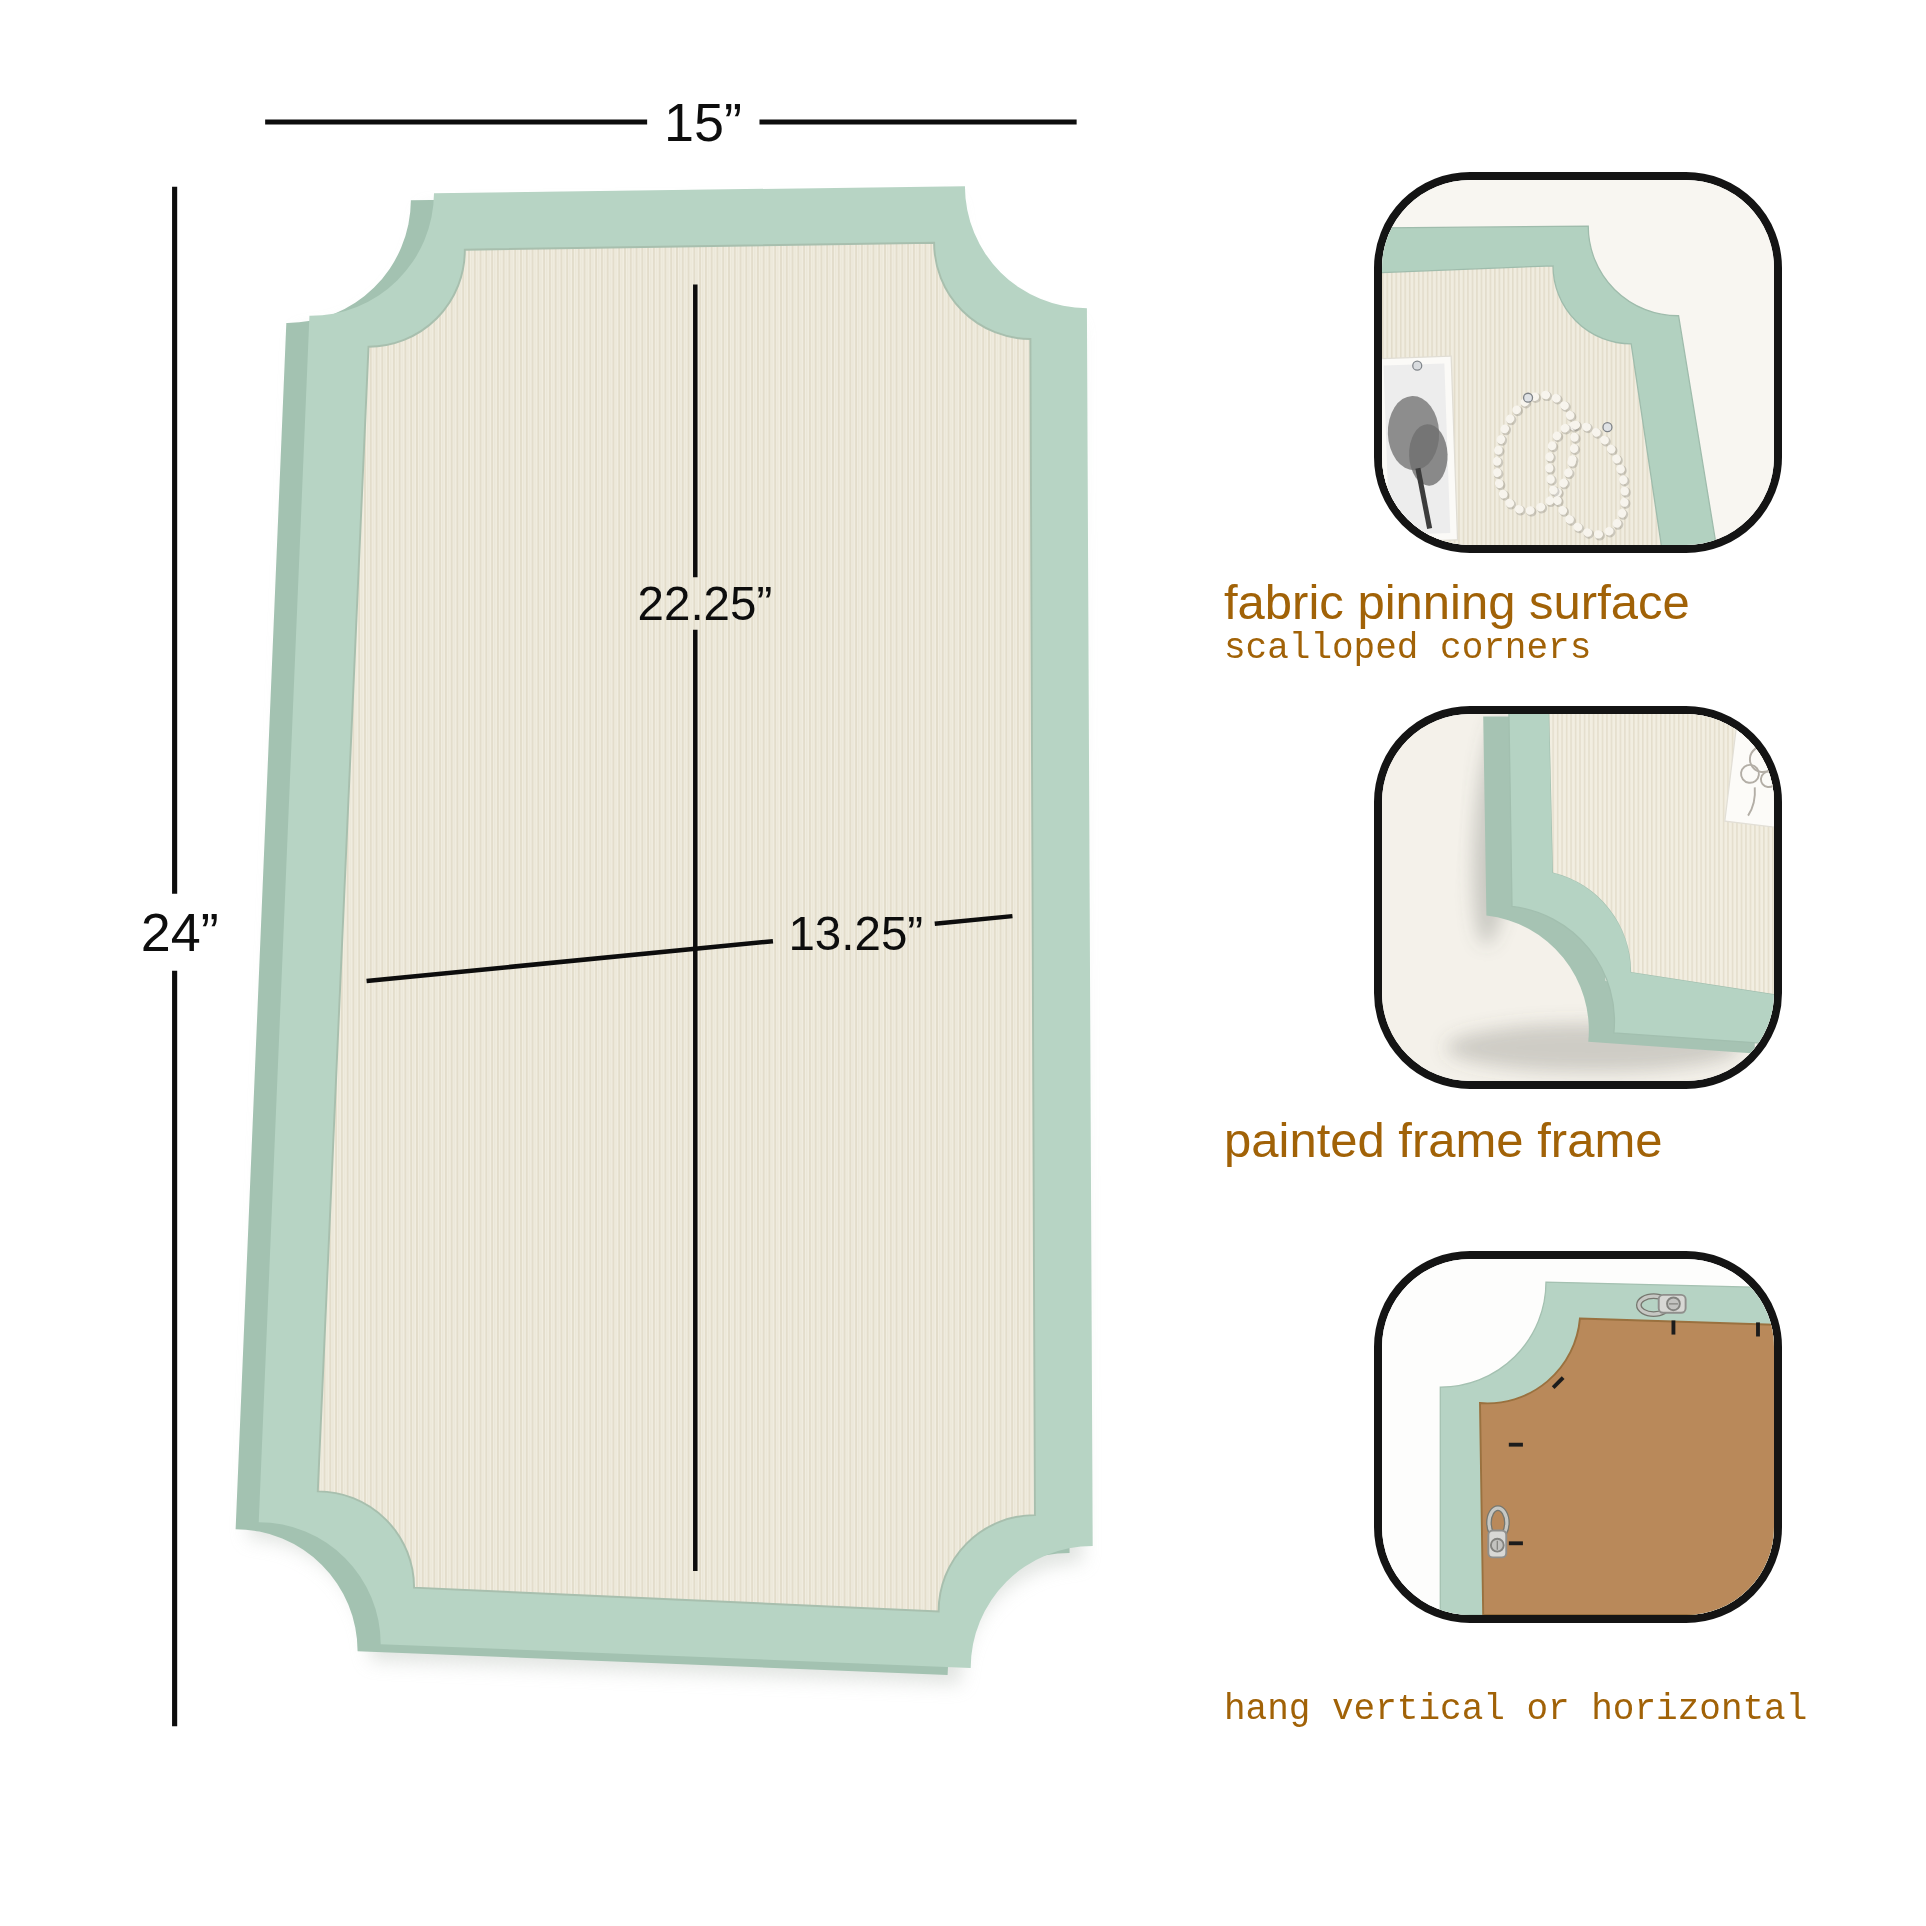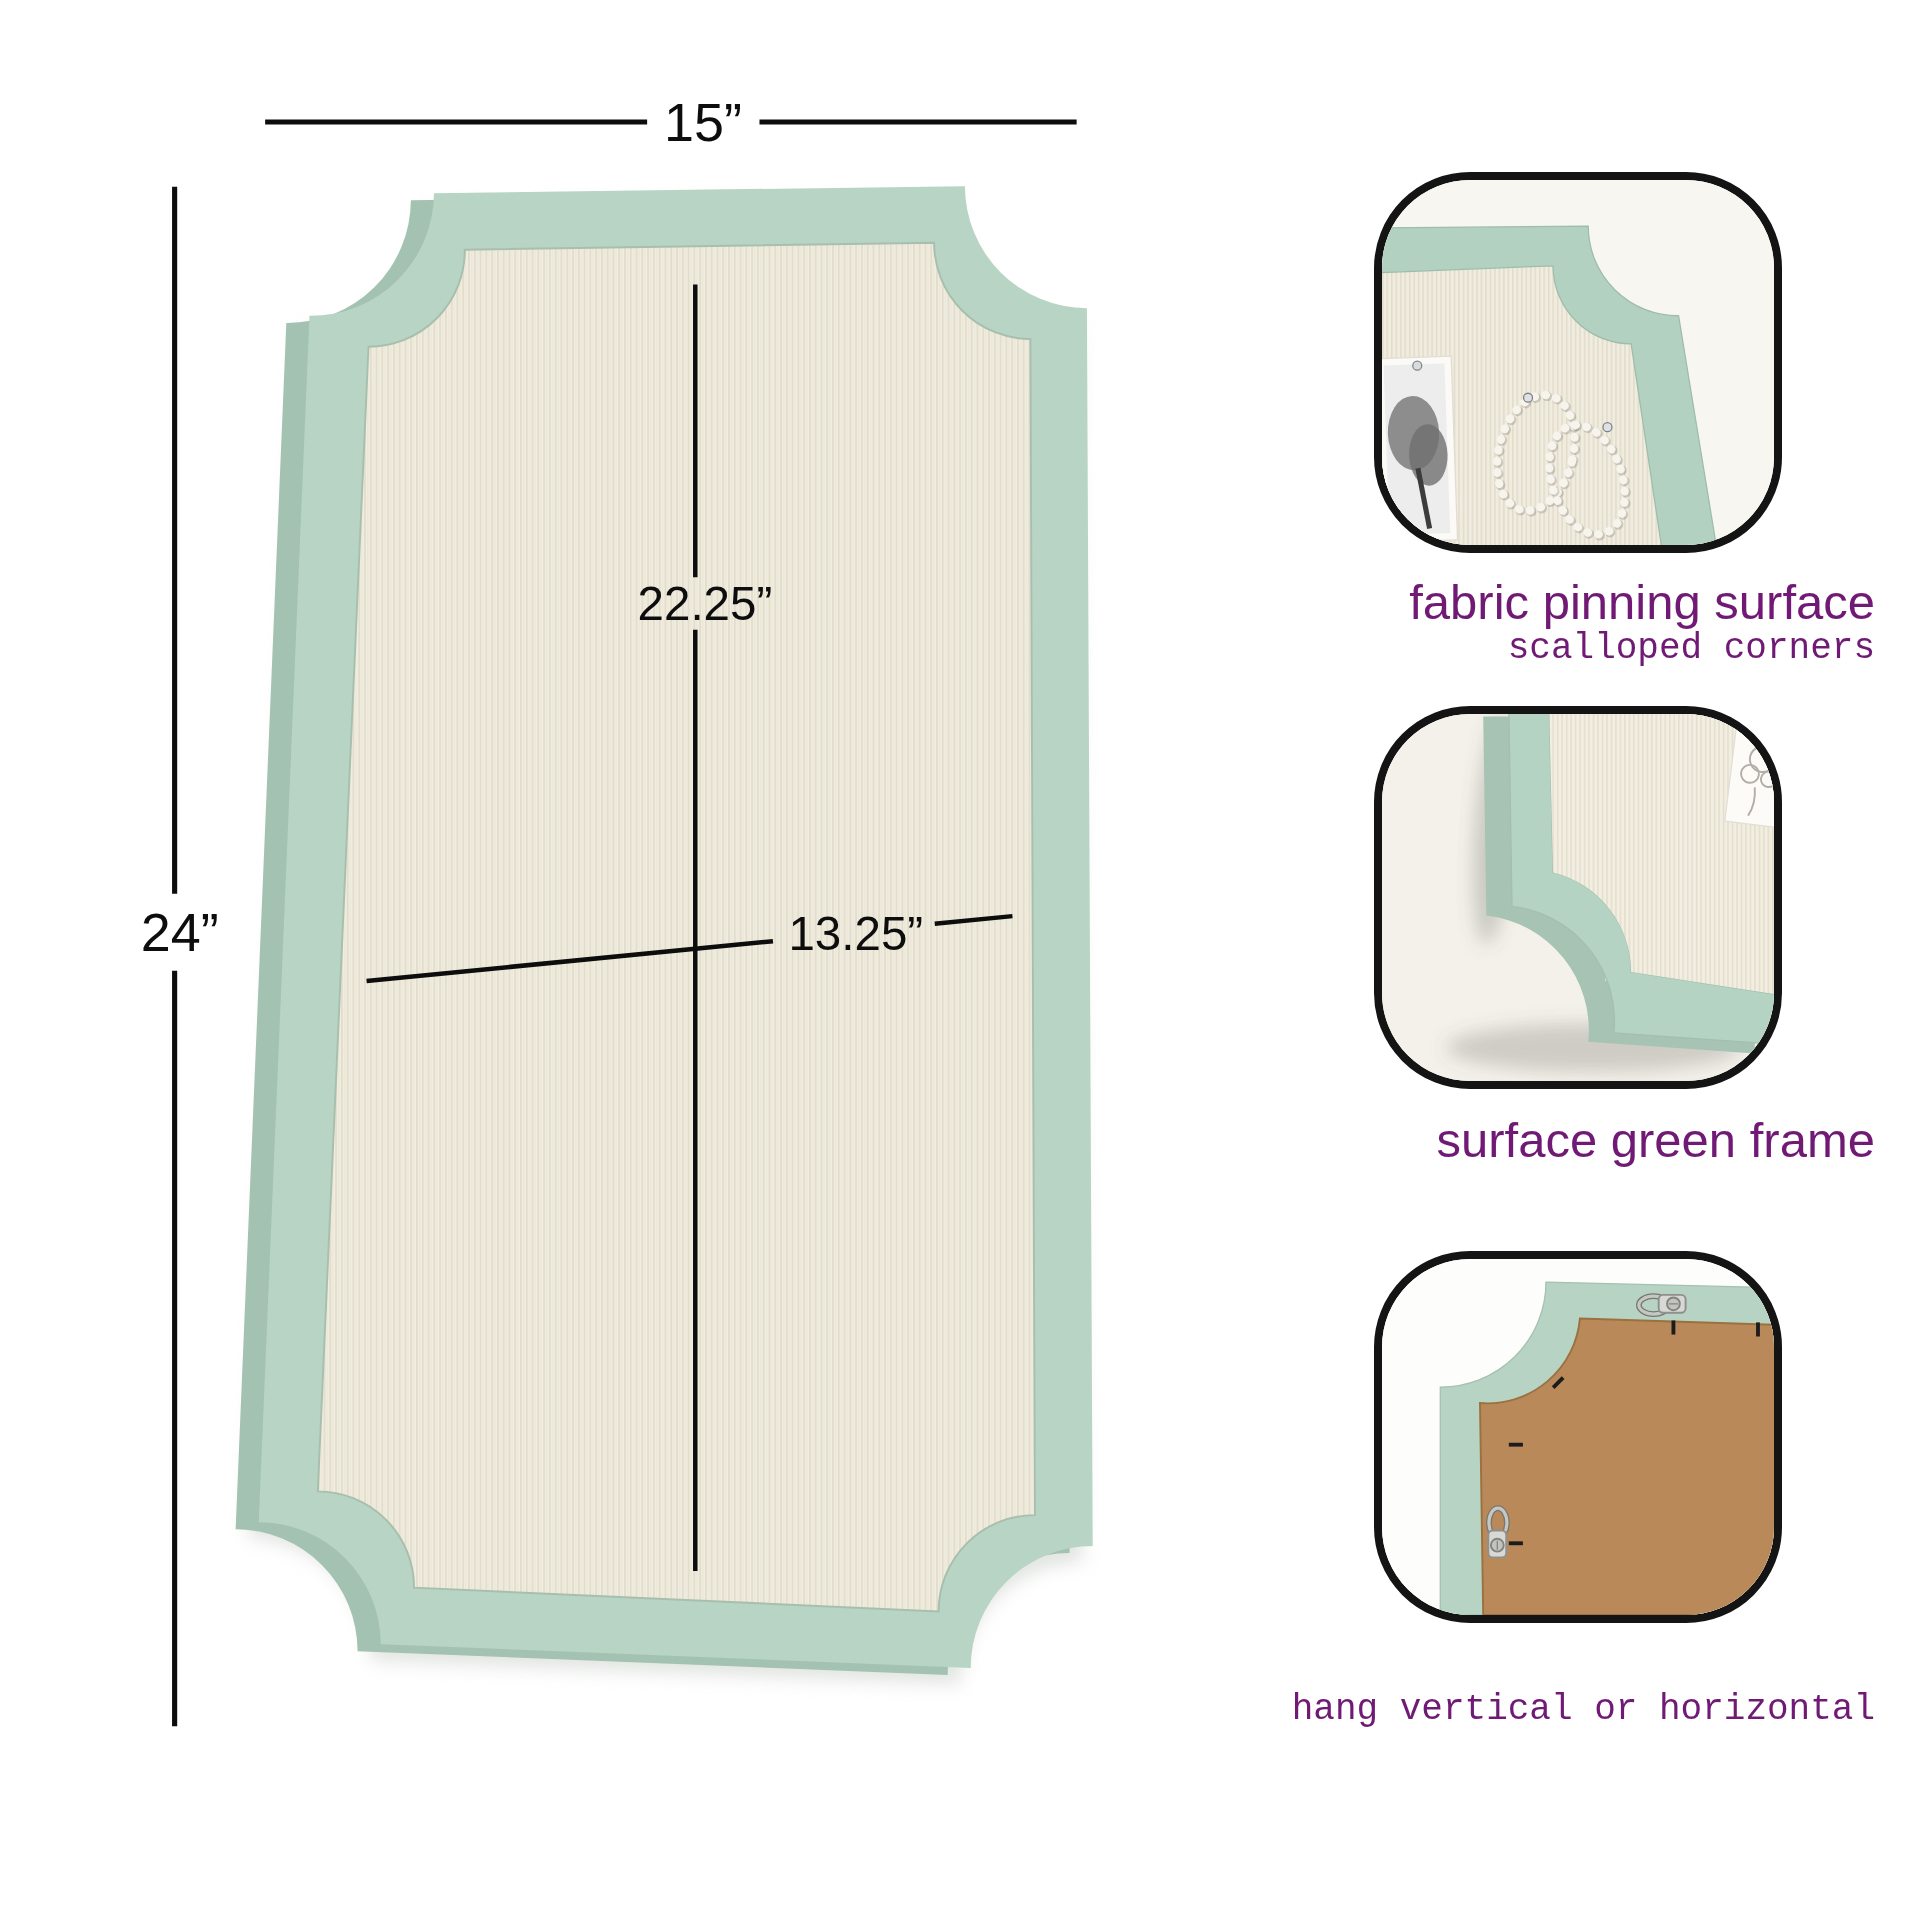--- a/index.html
+++ b/index.html
@@ -4,21 +4,21 @@
 <style>
   html,body{margin:0;padding:0;background:#ffffff;}
   body{width:1926px;height:1926px;font-family:"Liberation Sans",sans-serif;}
   #canvas{position:relative;width:1926px;height:1926px;background:#ffffff;overflow:hidden;padding-left:24px;}
   .layer{position:absolute;left:0;top:0;}
   .dim-label{font-family:"Liberation Sans",sans-serif;fill:#0d0d0d;}
   .dim-label.big{font-size:84px;}
   .dim-label.mid{font-size:74px;}
   .thumb{position:absolute;border:8.3px solid #141414;border-radius:96px;overflow:hidden;background:#fff;box-sizing:border-box;}
   .thumb svg{display:block;width:100%;height:100%;}
-  .caption{position:absolute;left:1284px;width:591px;text-align:right;color:#701a75;}
+  .caption{position:absolute;left:1224px;width:591px;text-align:left;color:#a16207;}
   .caption-main{font-size:49px;line-height:58px;}
   .caption-sub{font-size:36px;line-height:41px;font-family:Liberation Mono, monospace;}
   .dimline{stroke:#0d0d0d;}
 </style>
 </head>
 <body>
 
 <div id="canvas">
 
   <svg class="layer" width="1926" height="1926" viewBox="0 0 3000 3000">
@@ -128,21 +128,21 @@
 
       <g transform="rotate(7 589 90)">
         <rect x="545" y="8" width="92" height="165" fill="#fcfbf8" stroke="#e2dfd6" stroke-width="2"></rect>
         <circle cx="592" cy="70" r="20" fill="none" stroke="#b3aea6" stroke-width="3"></circle>
         <circle cx="575" cy="95" r="14" fill="none" stroke="#b3aea6" stroke-width="3"></circle>
         <circle cx="605" cy="100" r="12" fill="none" stroke="#b3aea6" stroke-width="3"></circle>
         <path d="M585,115 Q590,140 580,160" fill="none" stroke="#b3aea6" stroke-width="3"></path>
       </g>
     </svg>
   </figure>
-  <div class="caption caption-main" style="top:1111px;">surface green frame</div>
+  <div class="caption caption-main" style="top:1111px;">painted frame frame</div>
 
   <figure class="thumb" style="left:1374px;top:1251px;width:408px;height:372px;margin:0;">
     <svg viewBox="0 0 612 556" preserveAspectRatio="none">
       <rect x="0" y="0" width="612" height="556" fill="#fdfdfc"></rect>
 
       <path fill="#b6d3c4" stroke="#a4c1b1" stroke-width="2" d="M256,36 L622,45 L622,556 L91,556 L91,200 A164,164 0 0 0 256,36 Z"></path>
 
       <path fill="#b9895a" stroke="#9a713f" stroke-width="3" d="M309,93 L622,103 L622,556 L158,556 L153,225 A145,145 0 0 0 309,93 Z"></path>
 
       <g fill="#1c1c1c">

